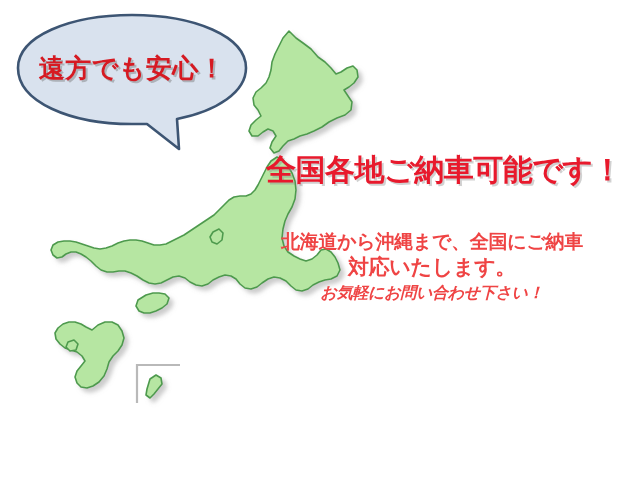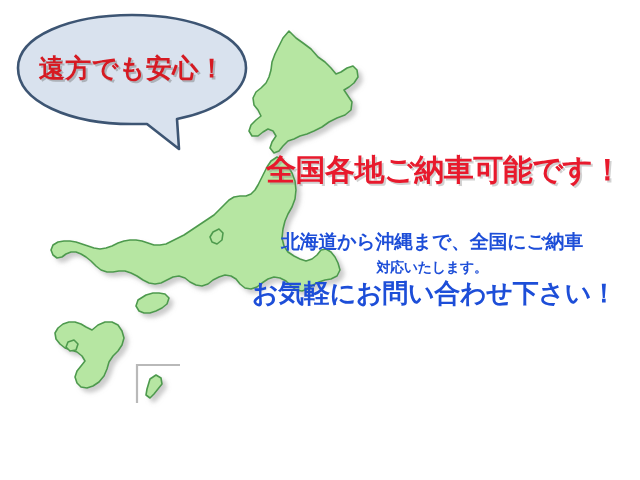--- a/index.html
+++ b/index.html
@@ -75,26 +75,26 @@
     position: absolute;
     left: 252px;
     top: 228px;
     width: 360px;
     text-align: center;
     font-family: "DejaVu Sans", "Liberation Sans", sans-serif;
     font-weight: bold;
     font-size: 19px;
     line-height: 26px;
     letter-spacing: -0.3px;
-    color: #1d4ed8;
+    color: #ef4444;
   }
   #body-copy .line { display: block; white-space: nowrap; }
   #body-copy .line-1 { font-size: 19px; }
-  #body-copy .line-2 { font-size: 14px; }
-  #body-copy .line-3 { font-size: 26px; }
+  #body-copy .line-2 { font-size: 21px; }
+  #body-copy .line-3 { font-size: 16px; font-style: italic; }
 
   
   #brand-logo {
     position: absolute;
     left: 436px;
     top: 376px;
     font-family: "DejaVu Serif", "Liberation Serif", serif;
     font-style: italic;
     font-weight: bold;
     font-size: 74px;

